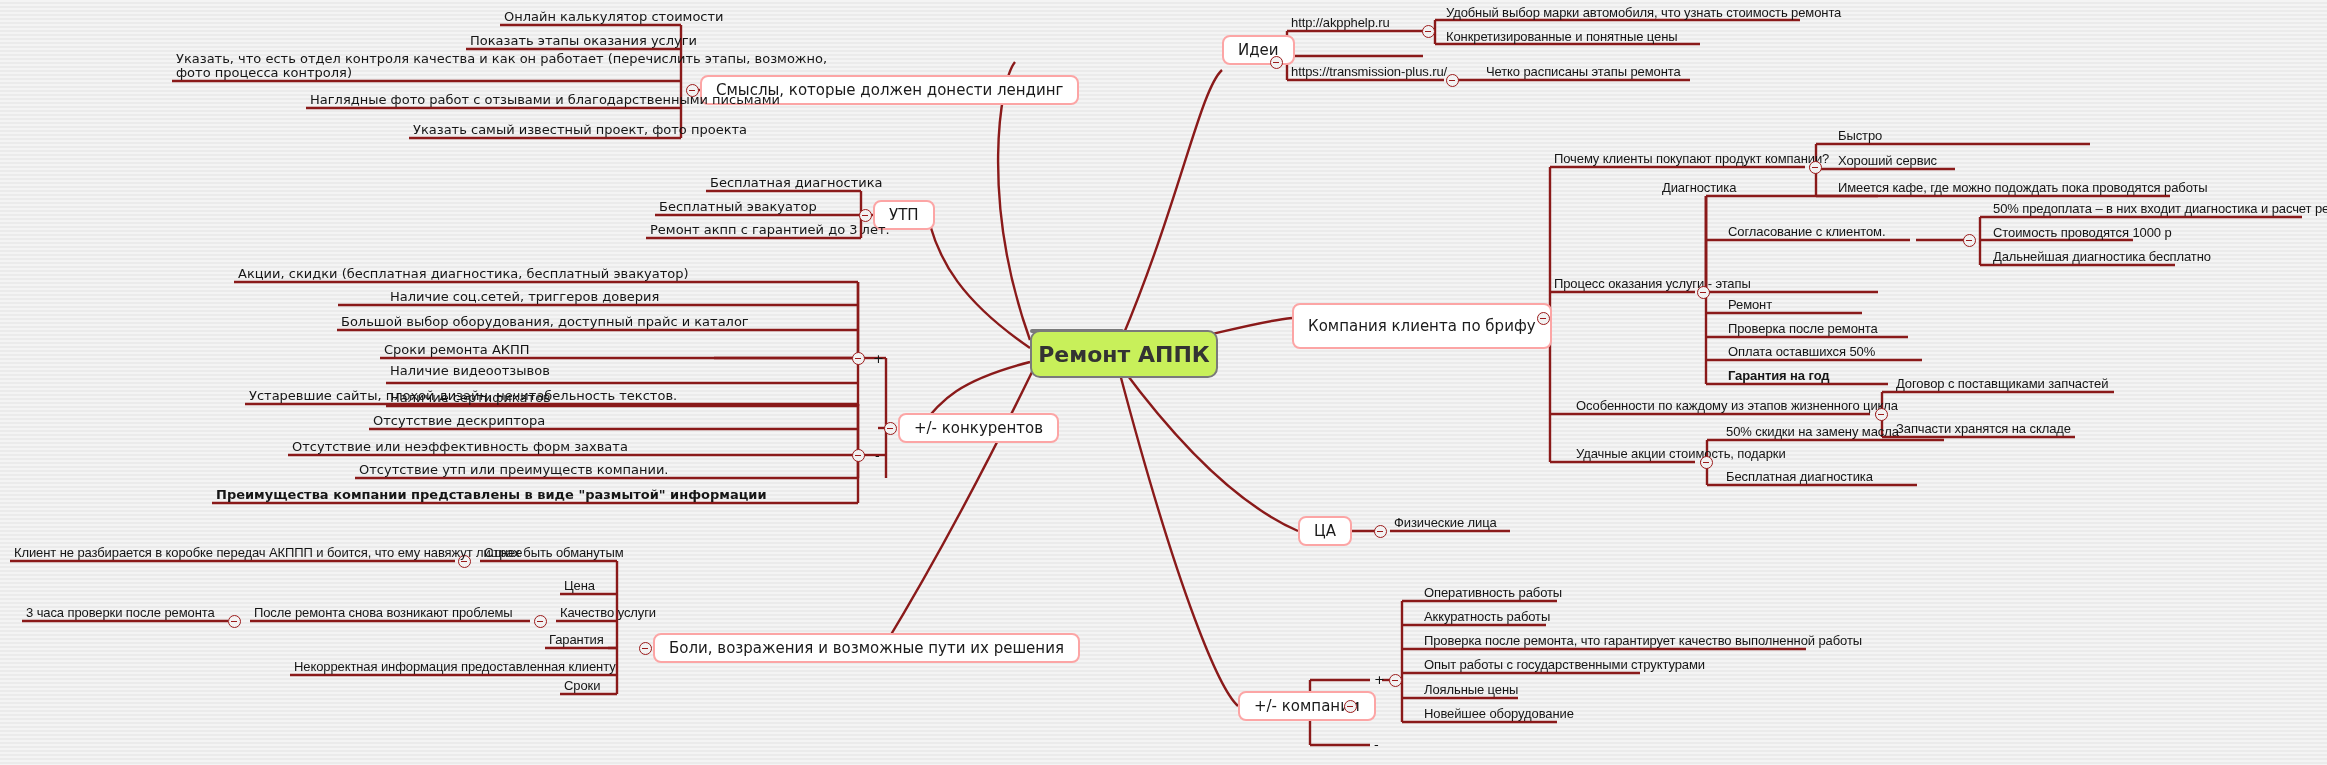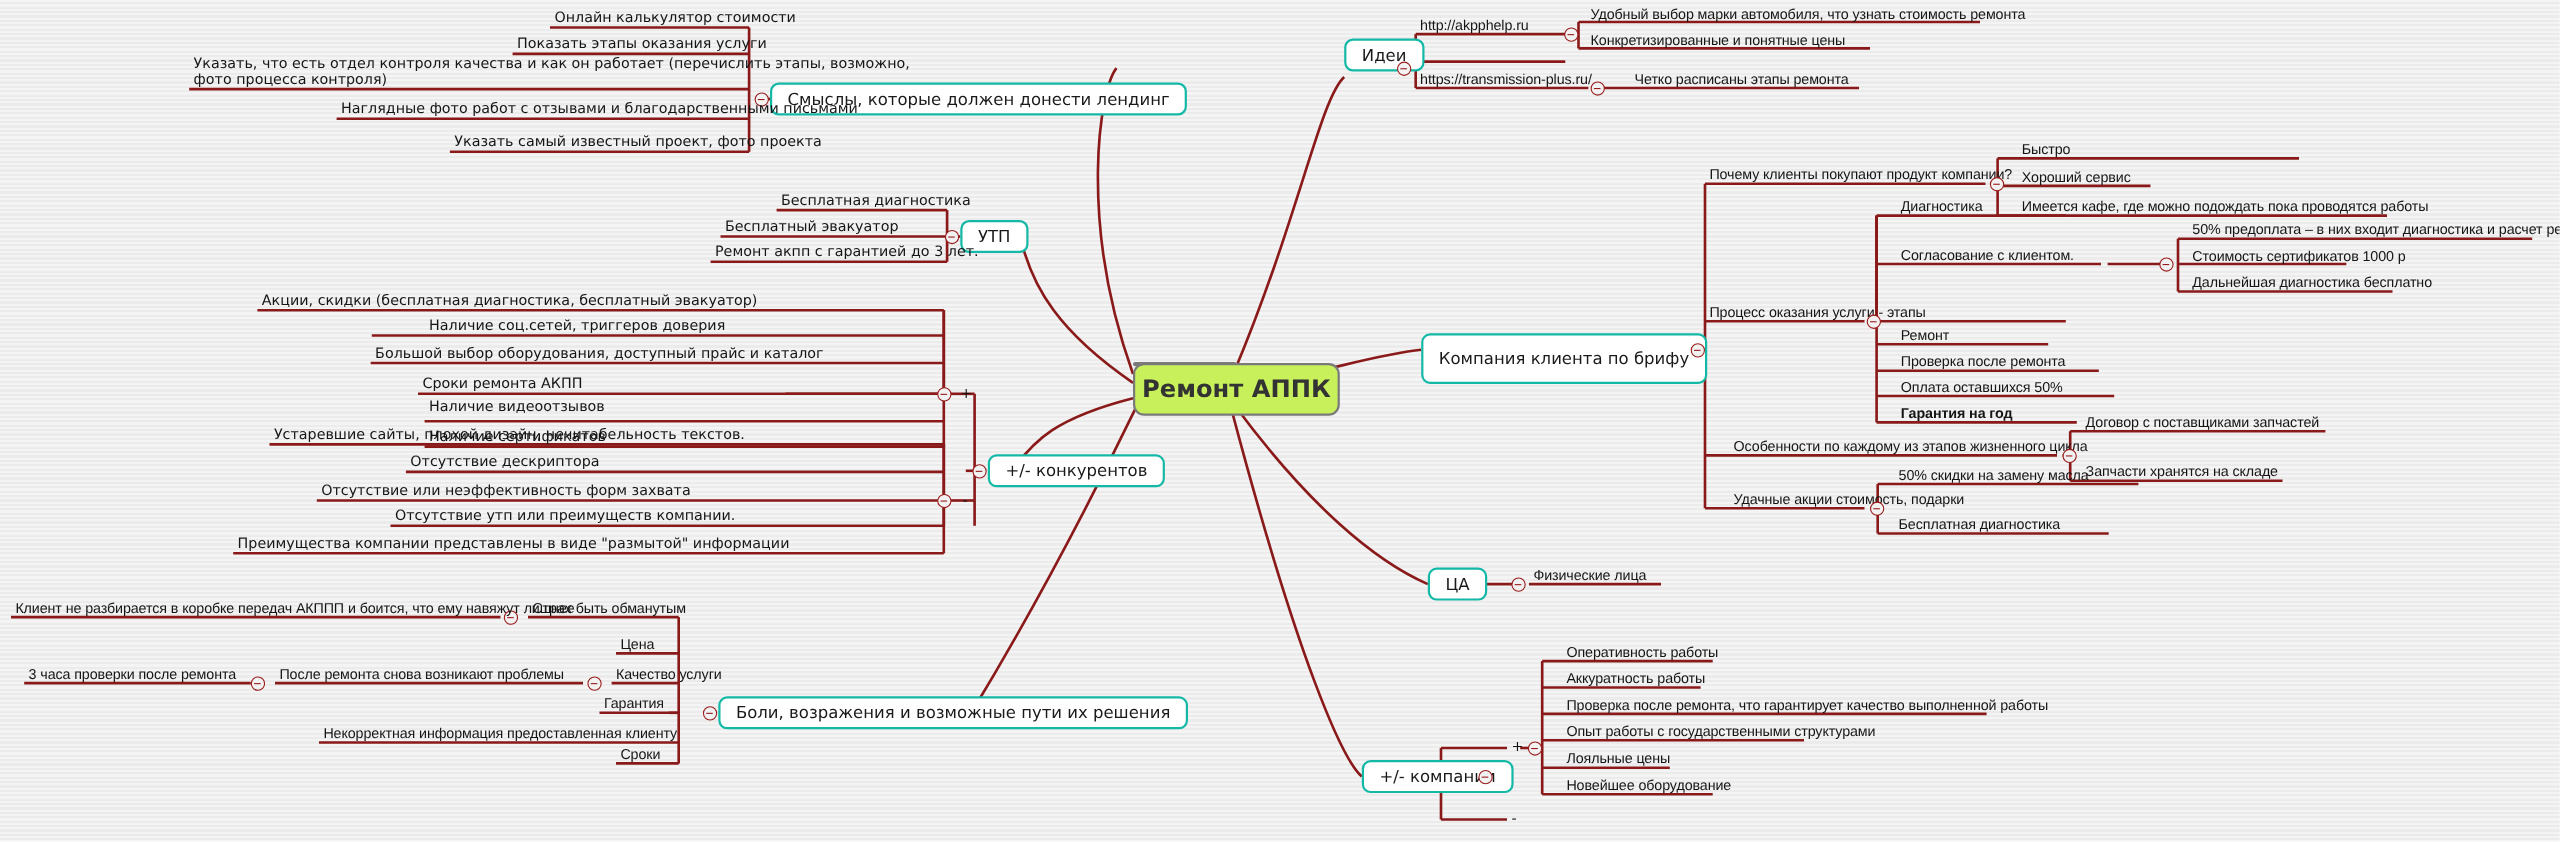--- a/index.html
+++ b/index.html
@@ -24,21 +24,21 @@
   
   .leaf{
     font-size:13px;
     color:#151515;
   }
   .leaf.cond{font-family:"Liberation Sans",sans-serif;letter-spacing:-0.1px;}
 
   
   .box{
     position:absolute;
-    border:2px solid #14b8a6;
+    border:2px solid #fca5a5;
     background:#ffffff;
     border-radius:8px;
     font-size:15px;
     color:#1a1a1a;
     display:flex;align-items:center;justify-content:flex-end;
     padding:12px 14px;
     white-space:nowrap;
     box-sizing:border-box;
   }
   .root{
@@ -270,21 +270,21 @@
   <div class="node leaf" style="left:342px;top:290px;margin-left:48px;">Наличие соц.сетей, триггеров доверия</div>
   <div class="node leaf" style="left:341px;top:315px;">Большой выбор оборудования, доступный прайс и каталог</div>
   <div class="node leaf" style="left:384px;top:343px;">Сроки ремонта АКПП</div>
   <div class="node leaf" style="left:390px;top:364px;">Наличие видеоотзывов</div>
   <div class="node leaf" style="left:390px;top:391px;">Наличие сертификатов</div>
 
   <div class="node leaf" style="left:249px;top:389px;">Устаревшие сайты, плохой дизайн, нечитабельность текстов.</div>
   <div class="node leaf" style="left:373px;top:414px;">Отсутствие дескриптора</div>
   <div class="node leaf" style="left:292px;top:440px;">Отсутствие или неэффективность форм захвата</div>
   <div class="node leaf" style="left:359px;top:463px;">Отсутствие утп или преимуществ компании.</div>
-  <div class="node leaf" style="left:216px;top:488px;">Преимущества компании представлены в виде "размытой" информации</div>
+  <div class="node leaf" style="left:216px;top:488px;font-weight:bold;">Преимущества компании представлены в виде "размытой" информации</div>
 
   <div class="box" style="left:653px;top:633px;height:30px;">
     <span>Боли, возражения и возможные пути их решения</span>
   </div>
   <div class="toggle" style="left:639px;top:642px;"></div>
 
   <div class="node leaf cond" style="left:484px;top:546px;">Страх быть обманутым</div>
   <div class="toggle" style="left:458px;top:555px;"></div>
   <div class="node leaf cond" style="left:14px;top:546px;">Клиент не разбирается в коробке передач АКППП и боится, что ему навяжут лишнее</div>
 
@@ -320,30 +320,30 @@
   <div class="toggle" style="left:1537px;top:312px;"></div>
 
   <div class="node leaf cond" style="left:1554px;top:152px;">Почему клиенты покупают  продукт компании?</div>
   <div class="toggle" style="left:1809px;top:161px;"></div>
   <div class="node leaf cond" style="left:1838px;top:129px;">Быстро</div>
   <div class="node leaf cond" style="left:1838px;top:154px;">Хороший сервис</div>
   <div class="node leaf cond" style="left:1838px;top:181px;">Имеется кафе, где можно подождать пока проводятся работы</div>
 
   <div class="node leaf cond" style="left:1554px;top:277px;">Процесс оказания услуги - этапы</div>
   <div class="toggle" style="left:1697px;top:286px;"></div>
-  <div class="node leaf cond" style="left:1728px;top:181px;">Диагностика</div>
+  <div class="node leaf cond" style="left:1662px;top:181px;">Диагностика</div>
   <div class="node leaf cond" style="left:1728px;top:225px;">Согласование с клиентом.</div>
   <div class="node leaf cond" style="left:1728px;top:298px;">Ремонт</div>
   <div class="node leaf cond" style="left:1728px;top:322px;">Проверка после ремонта</div>
   <div class="node leaf cond" style="left:1728px;top:345px;">Оплата оставшихся 50%</div>
   <div class="node leaf cond" style="left:1728px;top:369px;font-weight:bold;">Гарантия на год</div>
 
   <div class="toggle" style="left:1963px;top:234px;"></div>
   <div class="node leaf cond" style="left:1993px;top:202px;">50% предоплата – в них входит диагностика и расчет ремонта</div>
-  <div class="node leaf cond" style="left:1993px;top:226px;">Стоимость сертификатов 1000 р</div>
+  <div class="node leaf cond" style="left:1993px;top:226px;">Стоимость проводятся 1000 р</div>
   <div class="node leaf cond" style="left:1993px;top:250px;">Дальнейшая диагностика бесплатно</div>
 
   <div class="node leaf cond" style="left:1576px;top:399px;">Особенности по каждому из этапов жизненного цикла</div>
   <div class="toggle" style="left:1875px;top:408px;"></div>
   <div class="node leaf cond" style="left:1896px;top:377px;">Договор с поставщиками запчастей</div>
   <div class="node leaf cond" style="left:1896px;top:422px;">Запчасти хранятся на складе</div>
 
   <div class="node leaf cond" style="left:1576px;top:447px;">Удачные акции стоимость, подарки</div>
   <div class="toggle" style="left:1700px;top:456px;"></div>
   <div class="node leaf cond" style="left:1726px;top:425px;">50% скидки на замену масла</div>

